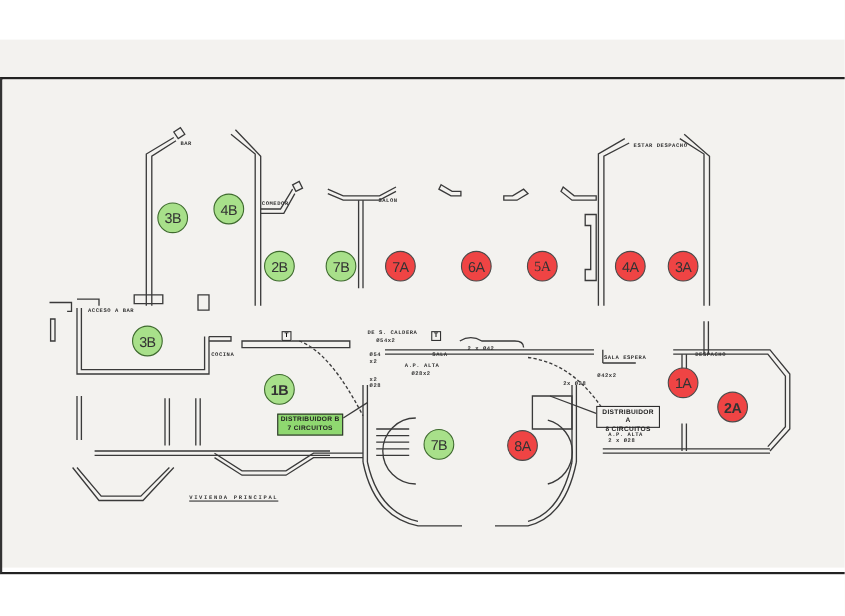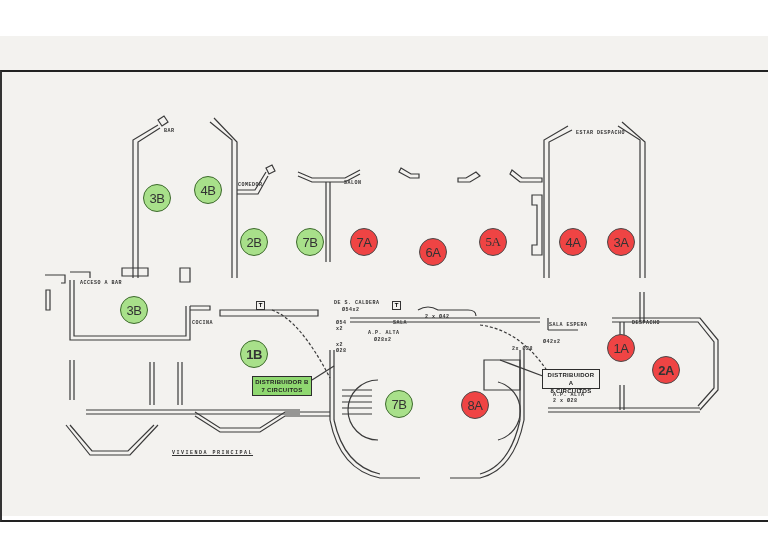--- a/index.html
+++ b/index.html
@@ -76,21 +76,21 @@
   <path d="M312 380 L334 366"></path>
   <path d="M500 360 L548 378"></path>
 </svg>
 
 <div>
   <div class="room green" style="left:157px;top:198px;">3B</div>
   <div class="room green" style="left:208px;top:190px;">4B</div>
   <div class="room green" style="left:254px;top:242px;">2B</div>
   <div class="room green" style="left:310px;top:242px;">7B</div>
   <div class="room white" style="left:364px;top:242px;">7A</div>
-  <div class="room white" style="left:433px;top:252px;">6A</div>
+  <div class="room white" style="left:433px;top:242px;">6A</div>
   <div class="room white" style="left:493px;top:242px;font-family:Liberation Serif, serif;">5A</div>
   <div class="room white" style="left:573px;top:242px;">4A</div>
   <div class="room white" style="left:621px;top:242px;">3A</div>
   <div class="room green" style="left:134px;top:310px;">3B</div>
   <div class="room green" style="left:254px;top:354px;font-weight:bold;">1B</div>
   <div class="room white" style="left:585px;top:348px;margin-left:22px;">1A</div>
   <div class="room white" style="left:666px;top:370px;font-weight:bold;">2A</div>
   <div class="room green" style="left:399px;top:404px;">7B</div>
   <div class="room white" style="left:475px;top:405px;">8A</div>
 </div>

